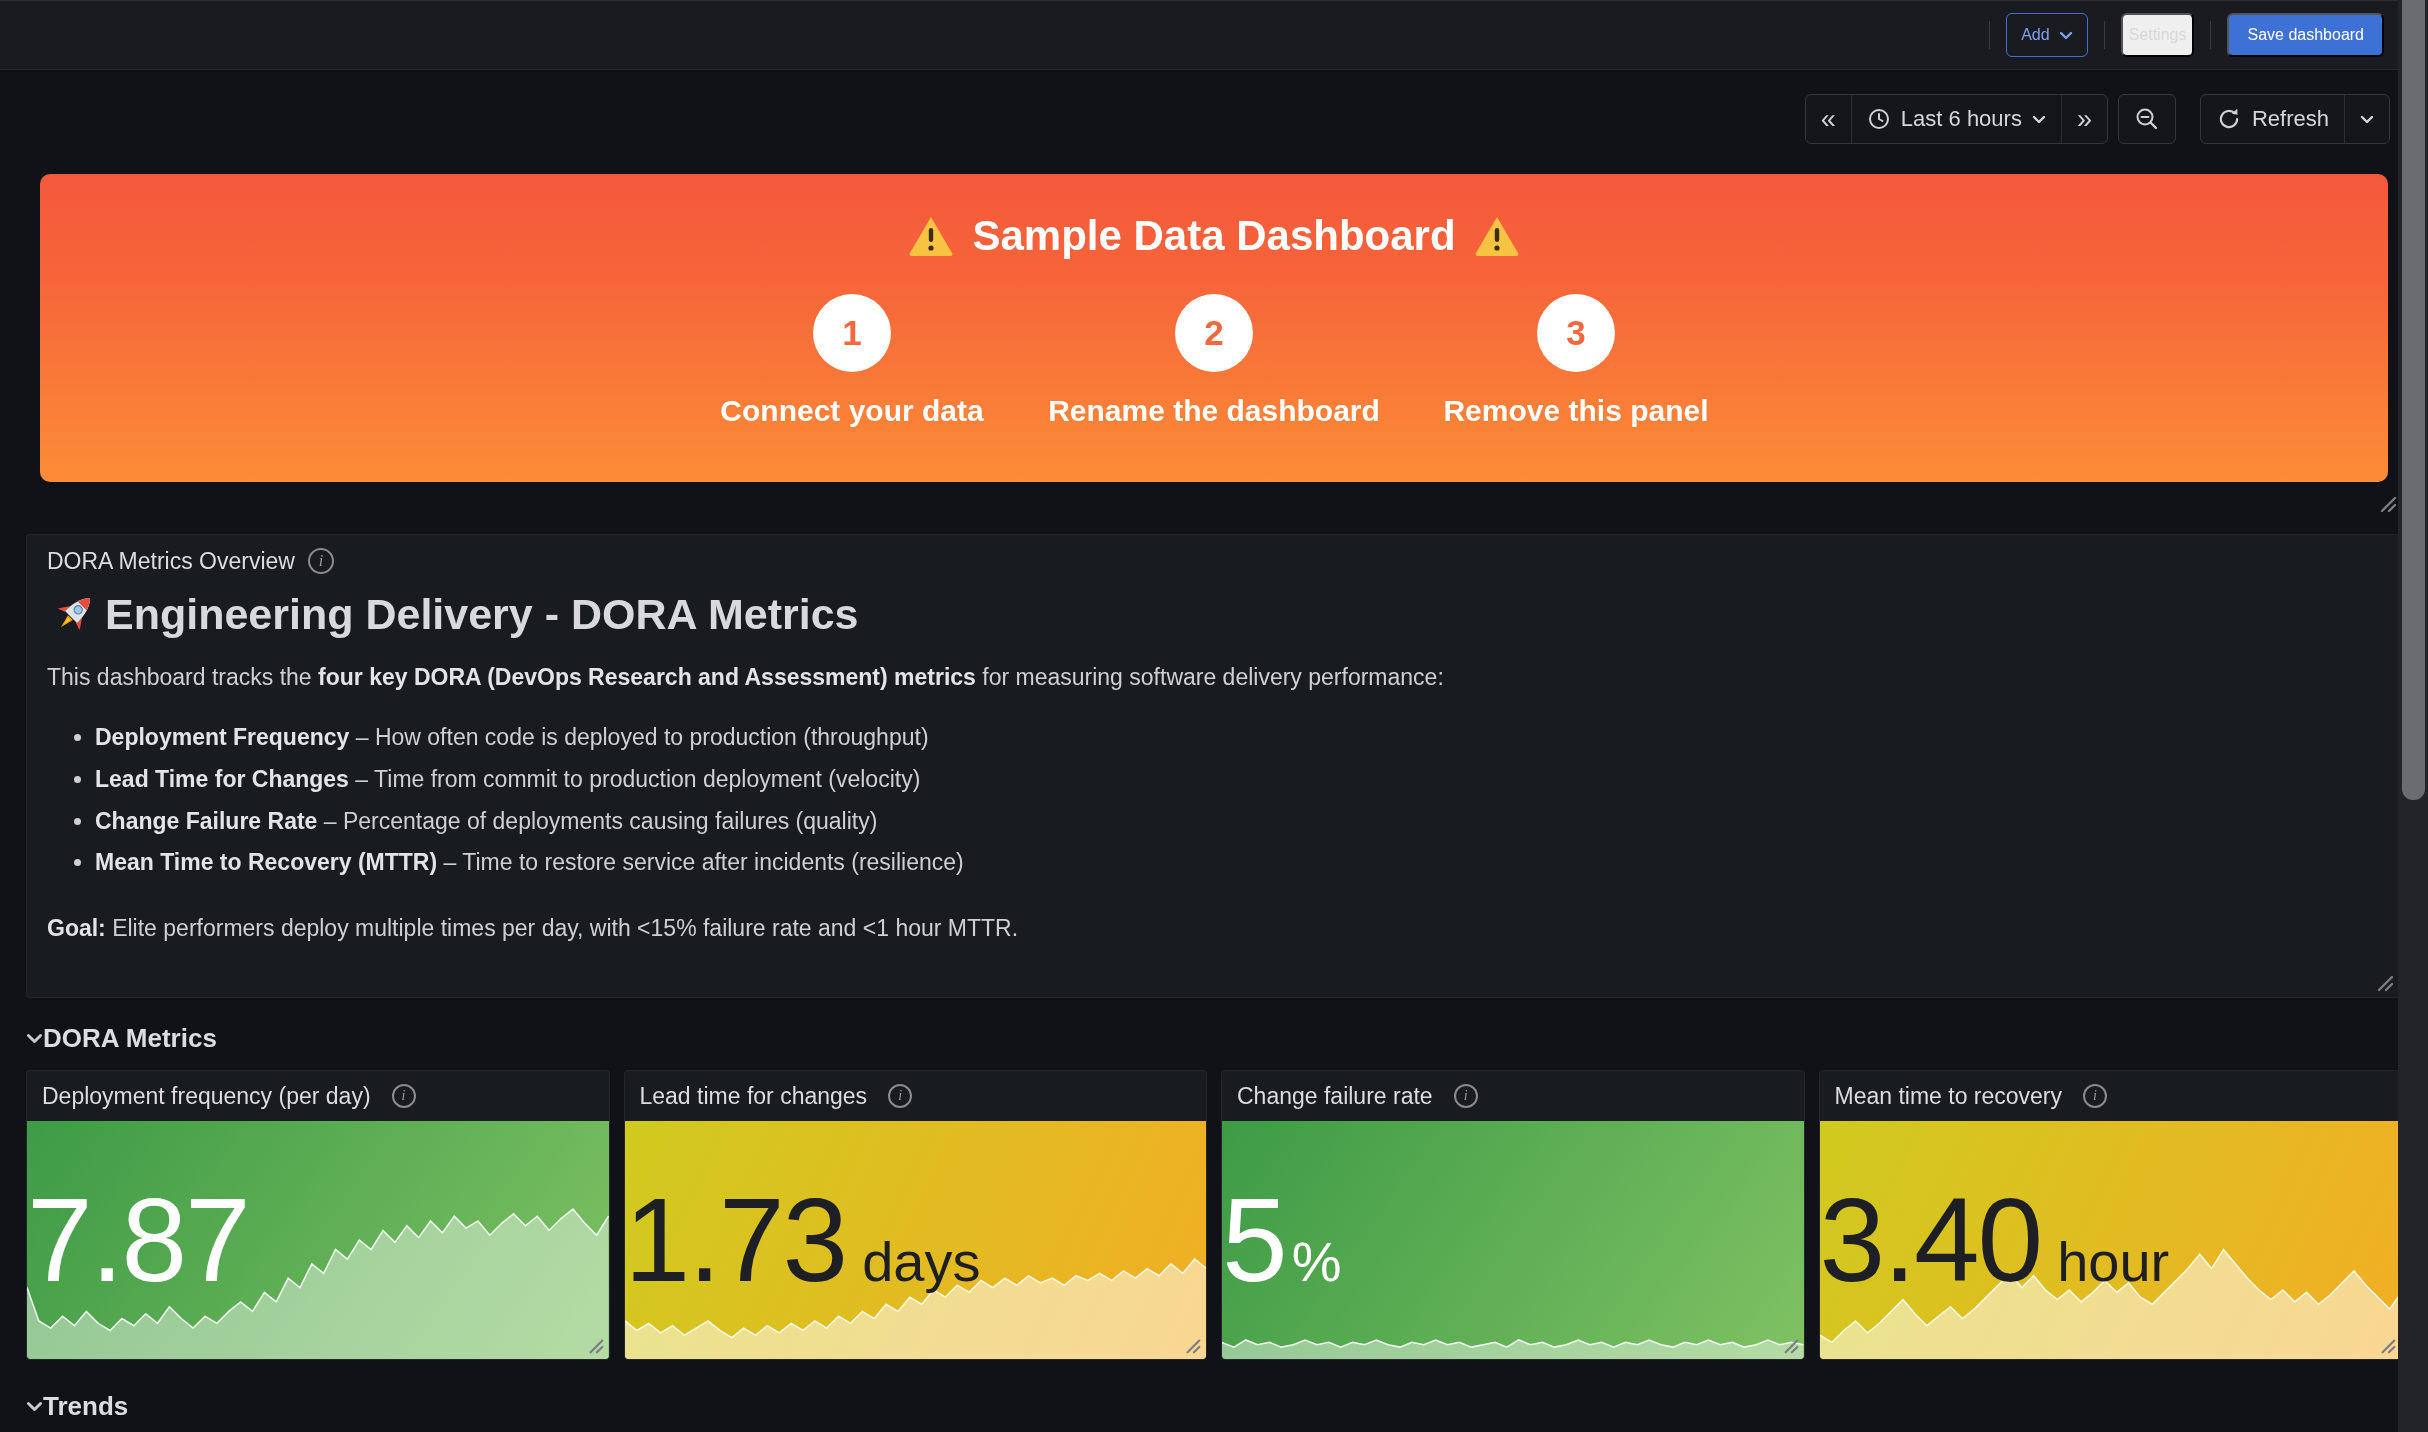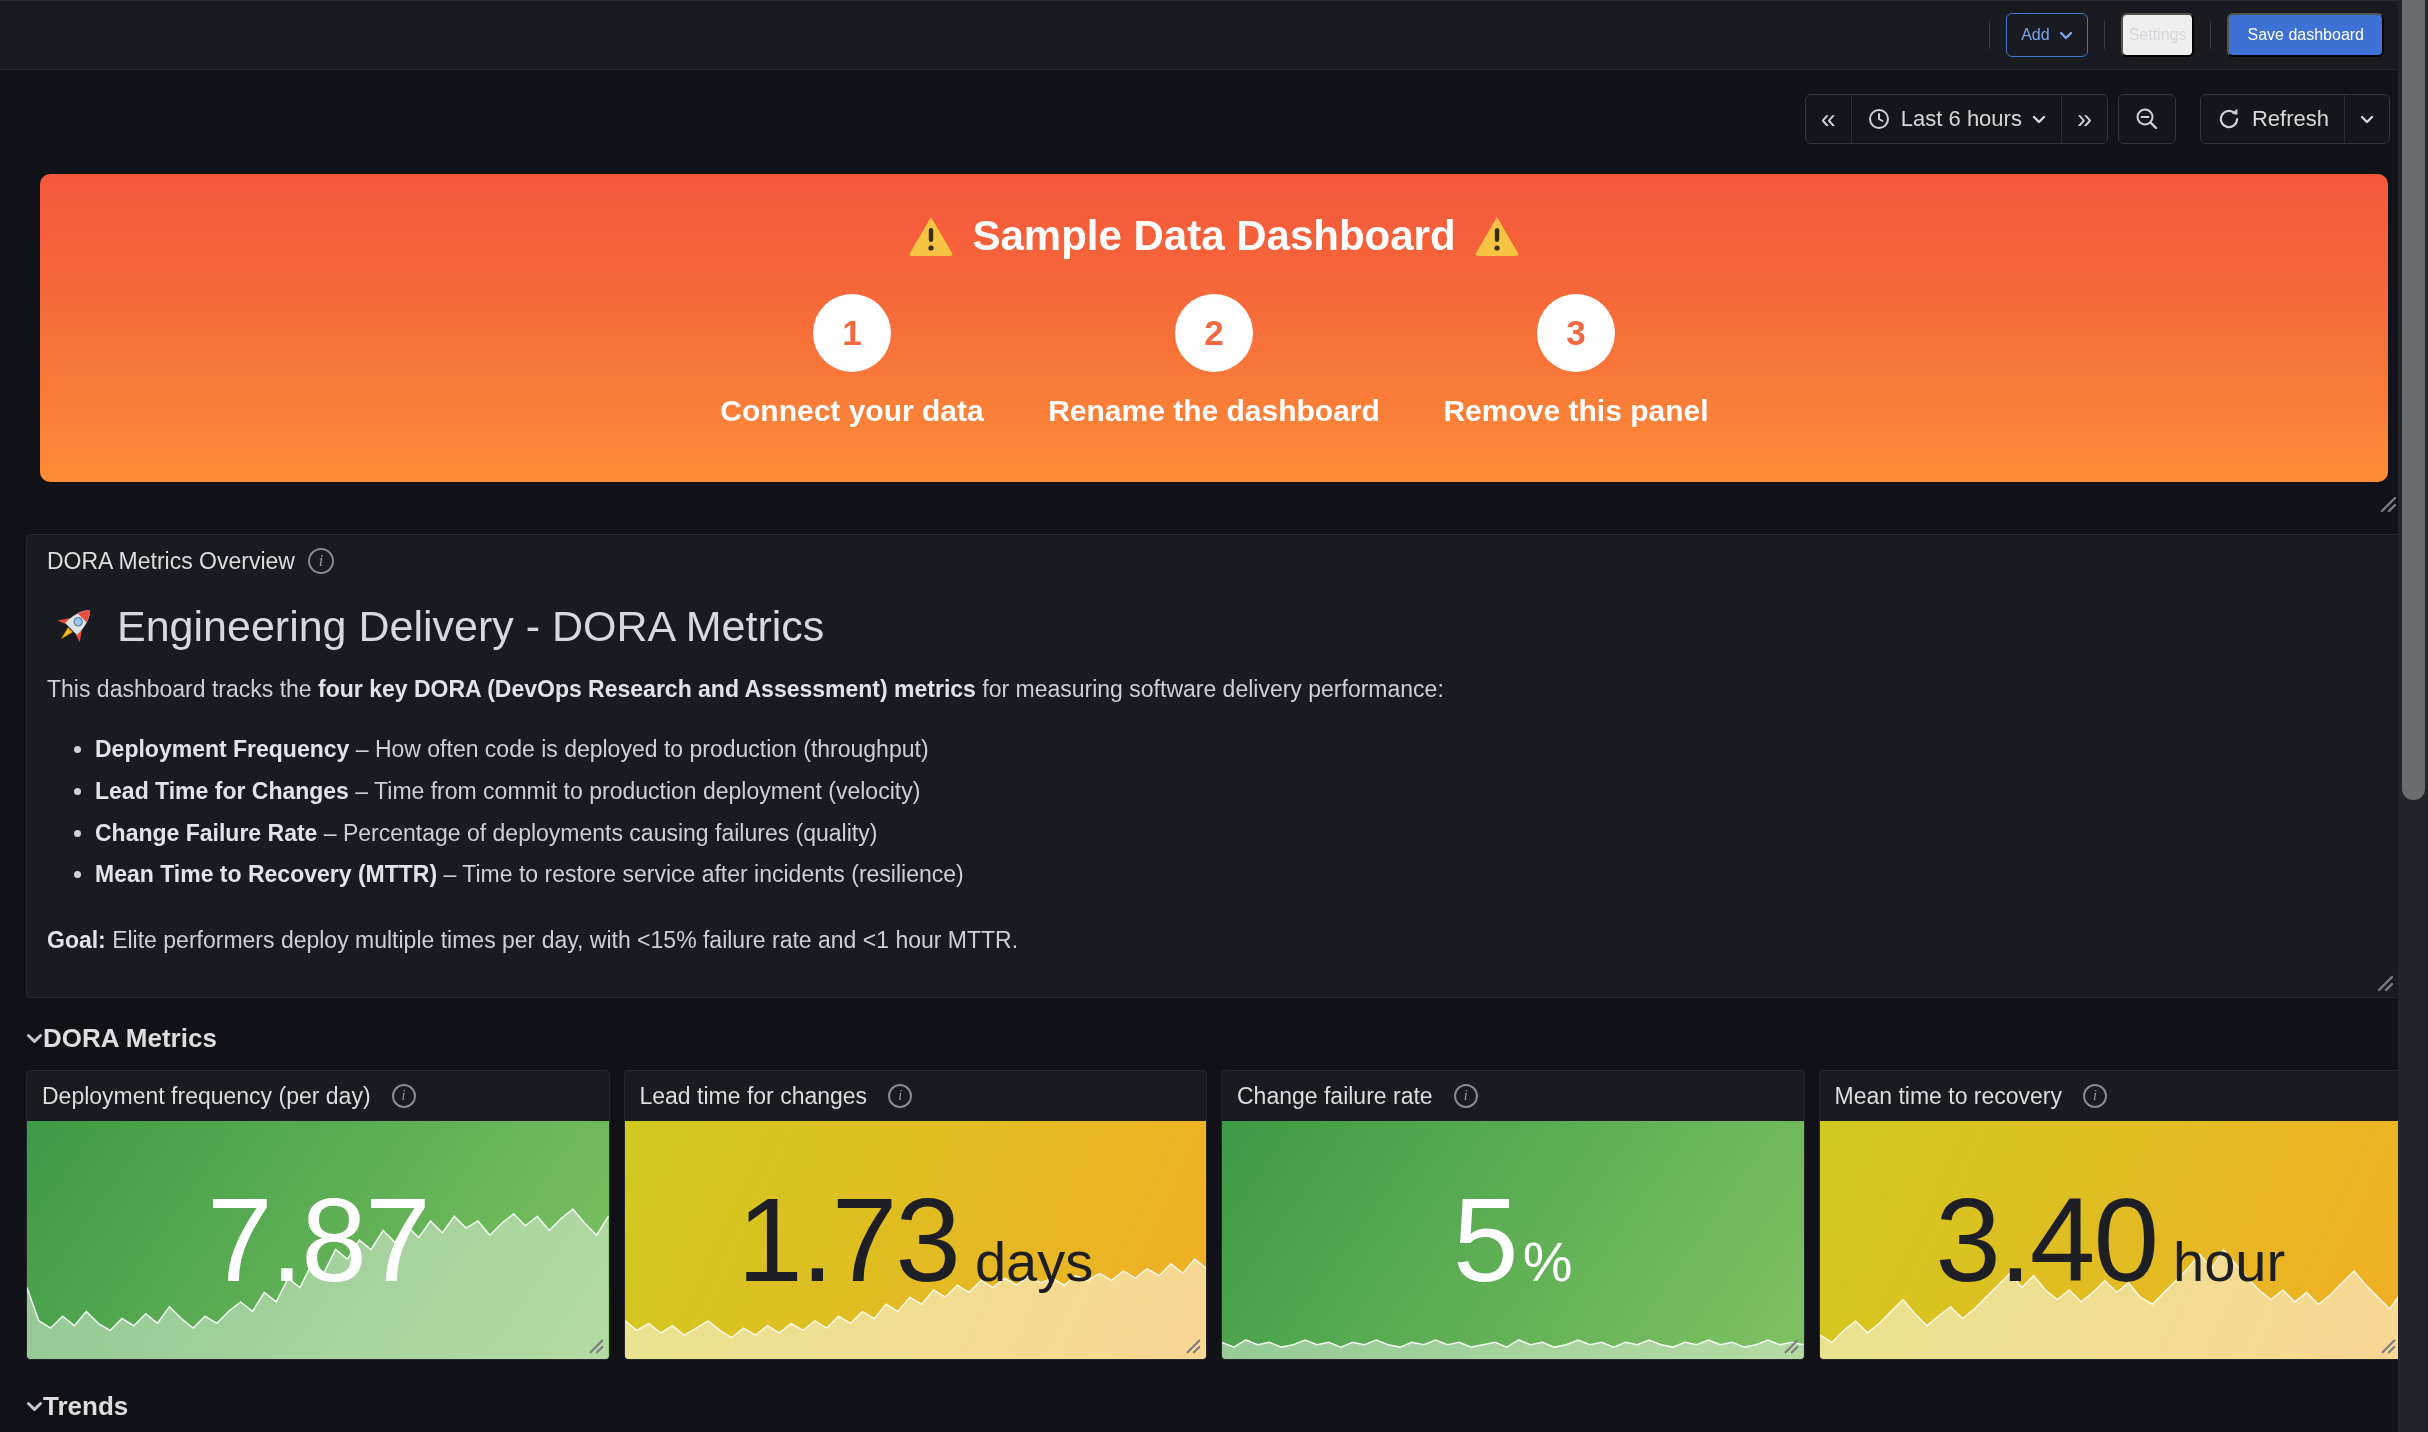--- a/index.html
+++ b/index.html
@@ -60,43 +60,43 @@
   .resize-handle line { stroke:#7c7d83; stroke-width:2.4; stroke-linecap:round; }
 
   
   .panel { background:#181b1f; border:1px solid #25262c; border-radius:4px; }
   .overview { margin-top:52px; height:464px; padding:0 20px; position:relative; }
   .panel-header { height:52px; display:flex; align-items:center; gap:13px; }
   .panel-title { font-size:23px; font-weight:500; color:#dcdce1; }
   .info-icon { width:26px; height:26px; border:2px solid #898a90; border-radius:50%;
                color:#9a9ba1; font-size:16px; font-style:italic; font-family:"Liberation Serif",serif;
                display:flex; align-items:center; justify-content:center; cursor:pointer; }
-  .ov-h1 { margin-top:12px; display:flex; align-items:center; gap:16px;
-           font-size:43px; font-weight:400; color:#d8d9de; }
+  .ov-h1 { display:flex; align-items:center; gap:4px;
+           font-size:43px; font-weight:700; color:#d8d9de; }
   .ov-p { margin-top:20px; font-size:23px; line-height:1.45; color:#ced0d6; }
   .ov-p b, .ov-li b, .ov-goal b { color:#e3e4e9; }
   .ov-ul { margin-top:26px; padding-left:48px; }
   .ov-li { font-size:23px; line-height:1.55; color:#ced0d6; margin-bottom:6px; }
   .ov-goal { margin-top:34px; font-size:23px; color:#ced0d6; }
 
   
   .section-header { margin:18px 26px 0; display:flex; align-items:center; 
                     color:#dcdce1; cursor:pointer; height:44px; }
   .section-header .chev { width:17px; height:11px; color:#c9cad0; }
   .section-title { font-size:26px; font-weight:700; }
 
   
   .stat-row { margin:10px 26px 0; display:grid; grid-template-columns:repeat(4,1fr); gap:14px; height:290px; }
   .stat-panel { display:flex; flex-direction:column; overflow:hidden; }
   .stat-header { height:50px; display:flex; align-items:center; gap:21px; padding:0 15px; flex:none; }
   .stat-header .panel-title { white-space:nowrap; }
   .stat-header .info-icon { width:24px; height:24px; font-size:14px; border-width:2px; }
   .stat-body { flex:1; position:relative; border-radius:0 0 3px 3px; overflow:hidden; }
   .spark { position:absolute; left:0; right:0; bottom:0; width:100%; height:100%; }
-  .stat-value-wrap { position:absolute; inset:0; display:flex; align-items:center; justify-content:center; }
+  .stat-value-wrap { position:absolute; inset:0; display:flex; align-items:center; }
   .stat-value-row { display:flex; align-items:baseline; }
   .stat-value { font-size:118px; font-weight:500; letter-spacing:-2px; line-height:1; }
   .stat-unit { font-size:56px; font-weight:500; margin-left:16px; }
   .stat-body .resize-handle { right:4px; bottom:4px; }
 
   .trends-header { margin-top:24px; }
 
   
   .scrollbar { position:absolute; top:0; right:0; width:30px; height:1432px; background:#232429; }
   .scroll-thumb { position:absolute; left:4px; top:0; width:23px; height:800px;

